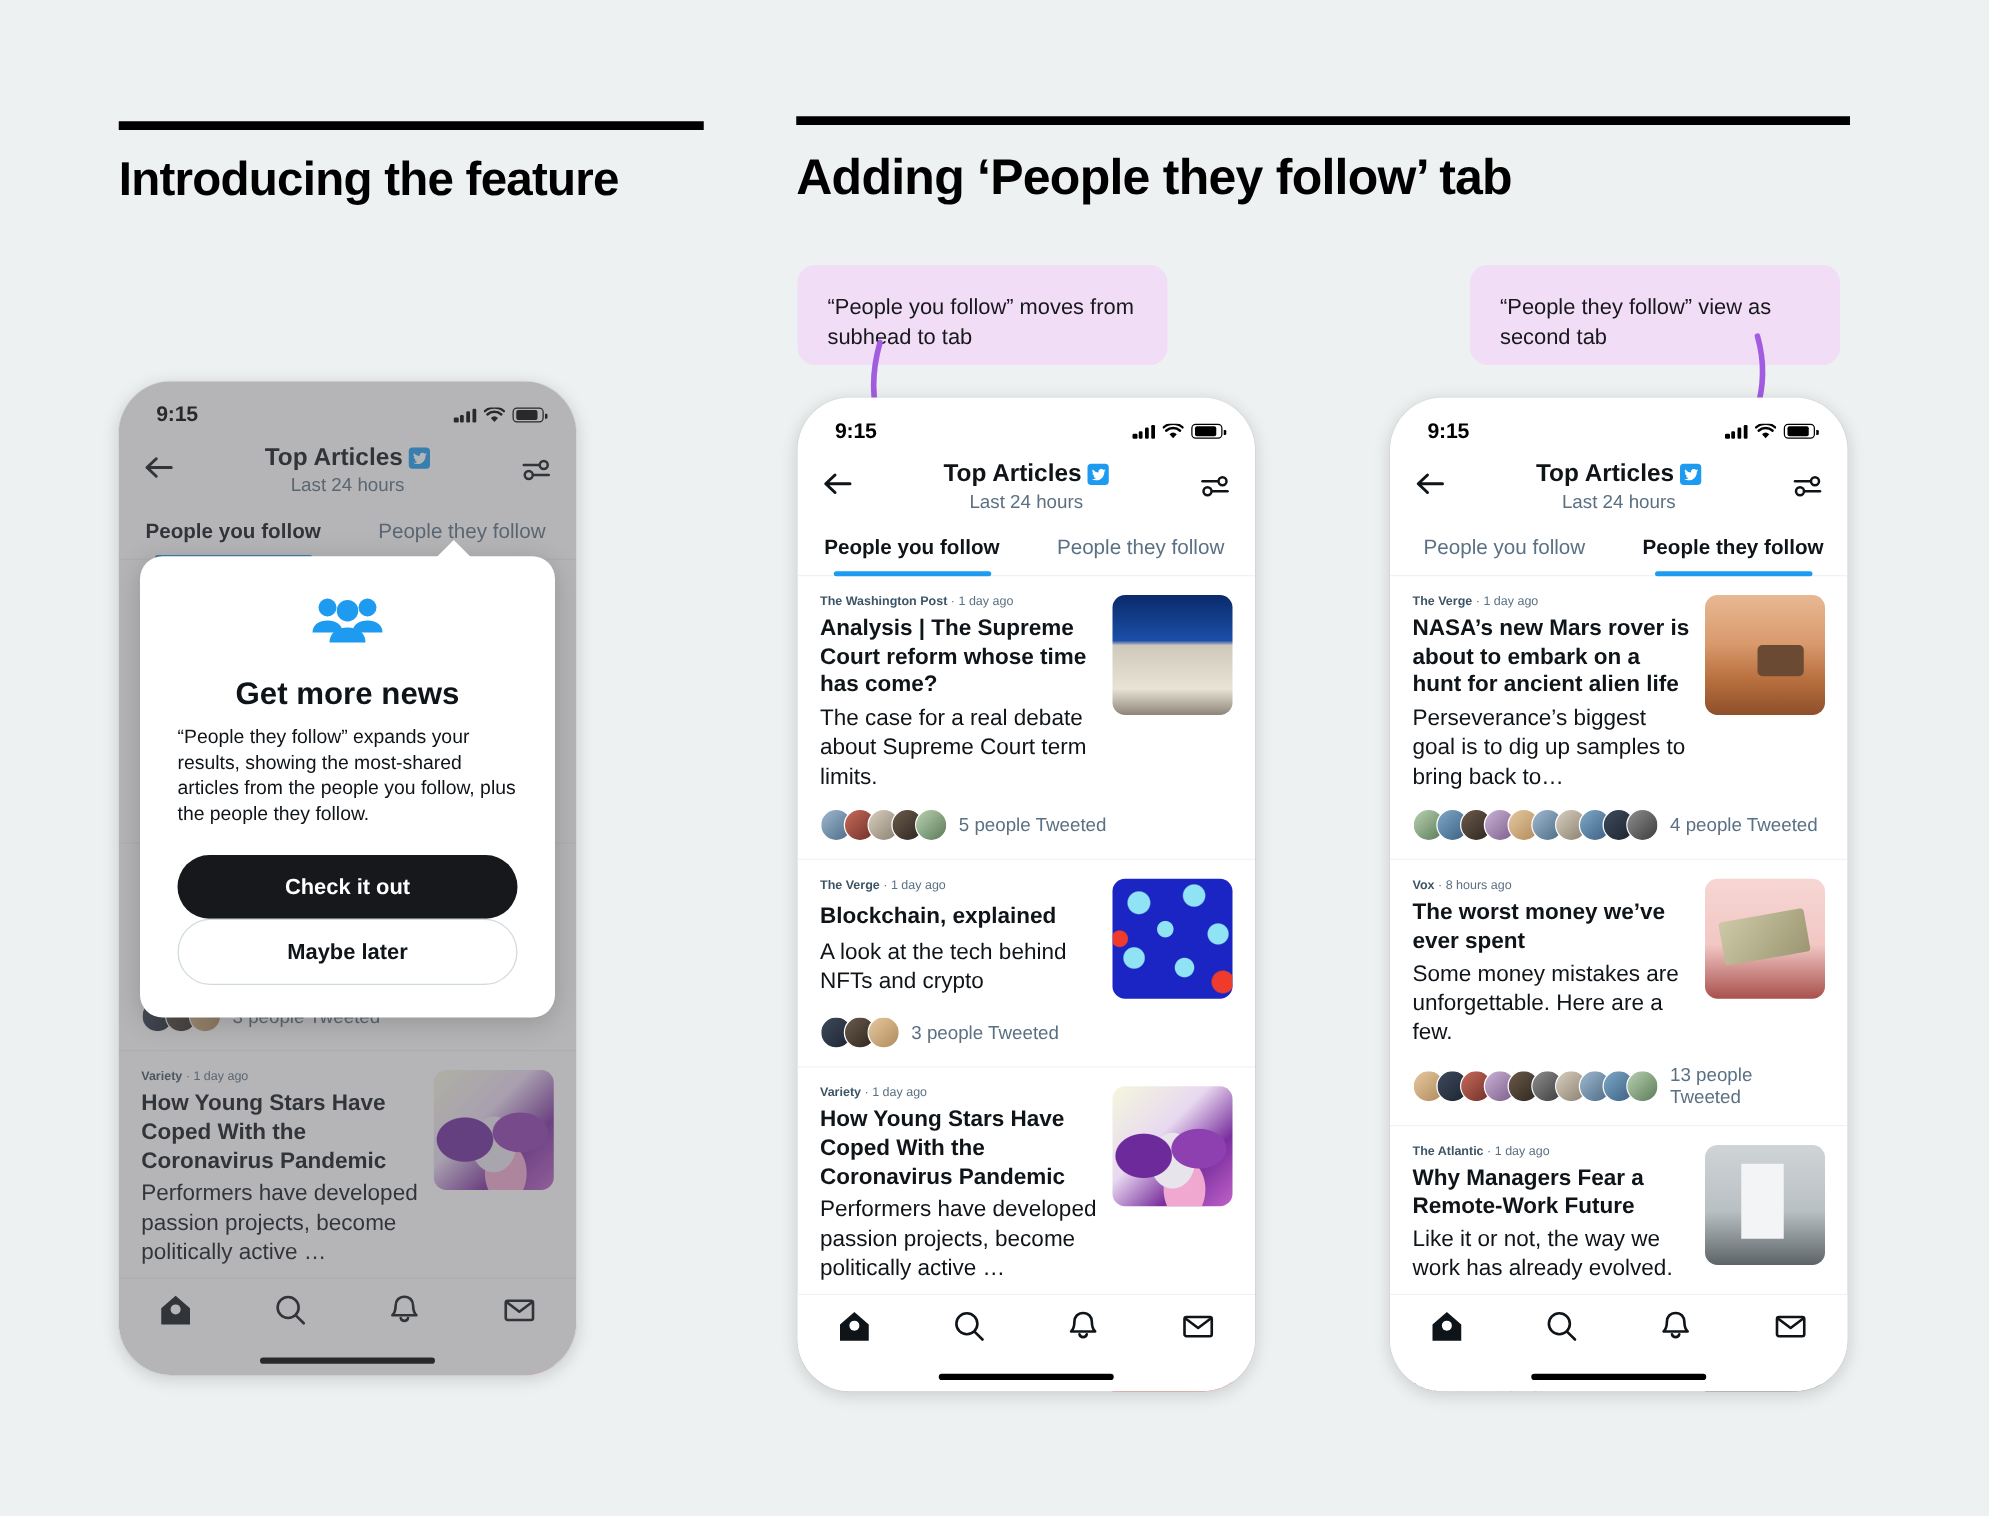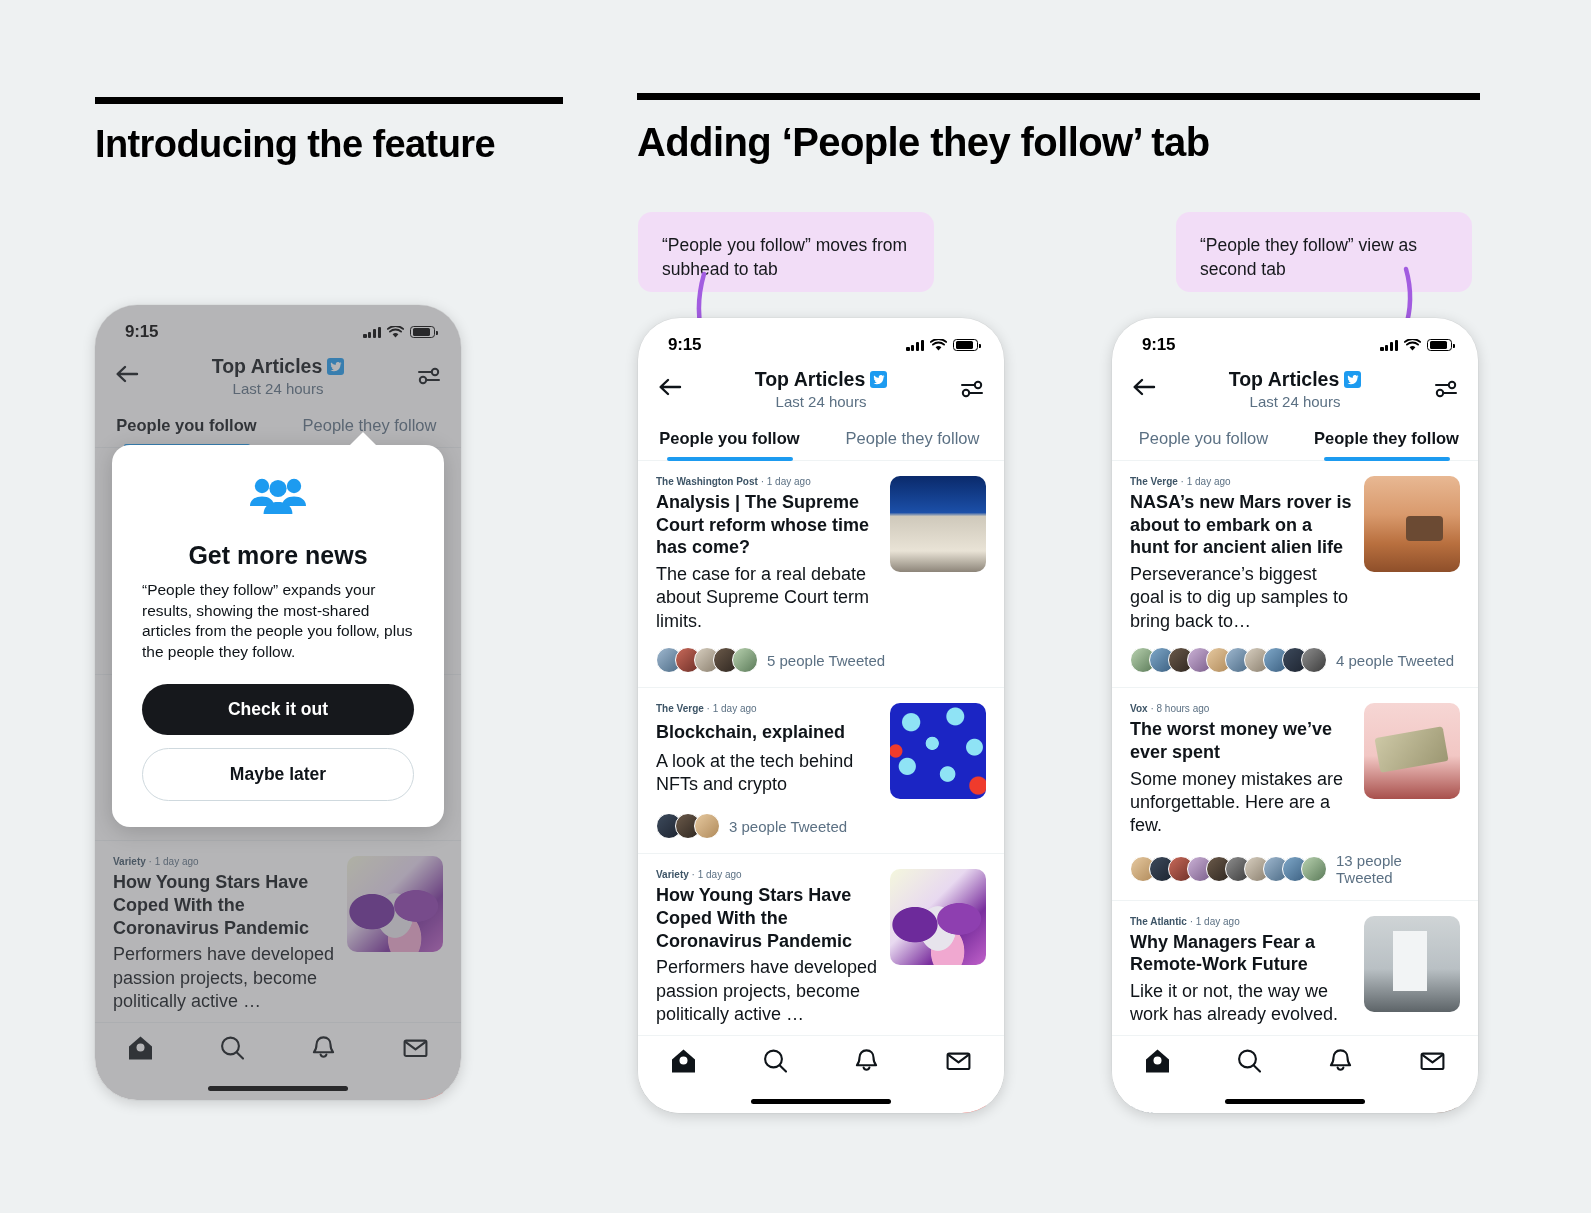--- a/index.html
+++ b/index.html
@@ -129,21 +129,21 @@
     box-shadow: 0 4px 22px rgba(0,0,0,0.18);
   }
   .tt-beak { position: absolute; top: -13px; right: 66px; width: 0; height: 0;
              border-left: 15px solid transparent; border-right: 15px solid transparent;
              border-bottom: 15px solid #fff; }
   .tt-icon { display:flex; justify-content:center; margin-bottom: 22px; }
   .tt-title { font-size: 25px; font-weight: 700; color: #0f1419; margin-bottom: 10px; text-align: center; }
   .tt-body { font-size: 15.5px; color: #0f1419; line-height: 1.33; margin-bottom: 22px; }
   .btn { display:block; width:100%; text-align:center; border-radius: 999px;
          font-size: 17.5px; font-weight: 700; padding: 15px 0; cursor: pointer; }
-  .btn-primary { background: #16181c; color: #fff; margin-bottom: 13px; border: none; }
+  .btn-primary { background: #16181c; color: #fff; border: none; }
   .btn-secondary { background: #fff; color: #0f1419; border: 1px solid #cfd9de; }
 
   
   .th-court { background: linear-gradient(180deg,#0a2a6b 0%, #1b4fa8 38%, #cfc9bb 42%, #e9e3d6 78%, #8d8579 100%); }
   .th-chain { background: #1b25c4; }
   .th-chain .dots { width:100%; height:100%;
     background-image:
       radial-gradient(circle at 22% 20%, #8fe3f5 8%, transparent 9%),
       radial-gradient(circle at 68% 14%, #8fe3f5 8%, transparent 9%),
       radial-gradient(circle at 44% 42%, #8fe3f5 8%, transparent 9%),

